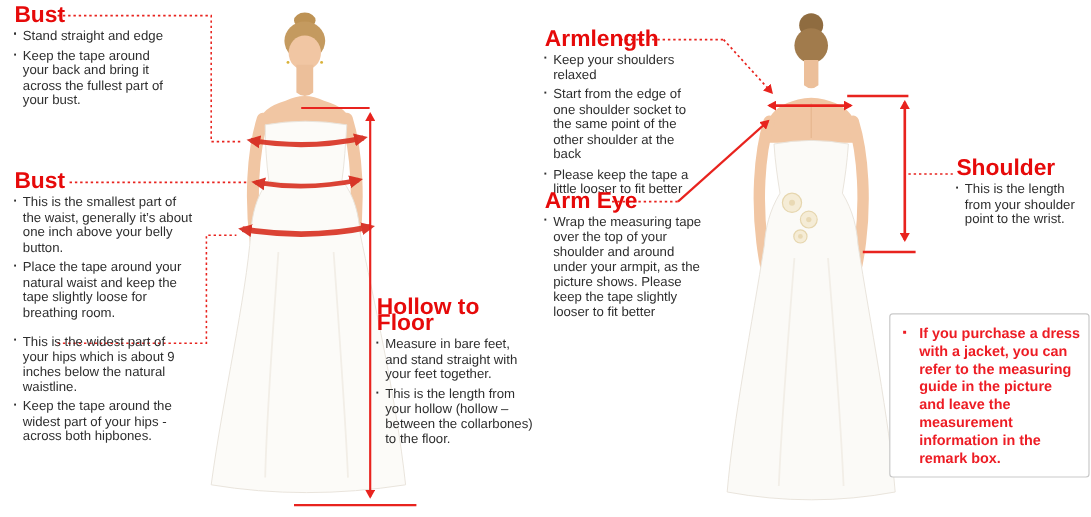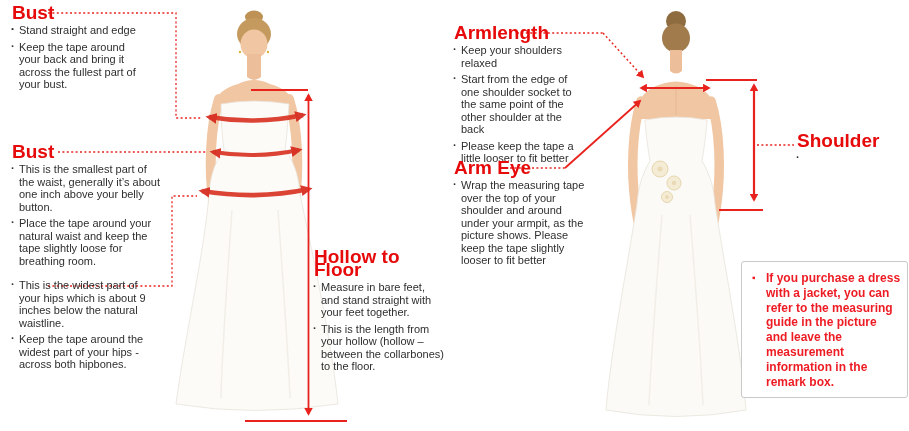--- a/index.html
+++ b/index.html
@@ -147,21 +147,21 @@
   <div class="sec" style="left:452px;top:161px;width:136px">
     <h3>Arm Eye</h3>
     <ul>
       <li><span class="dot">·</span><span>Wrap the measuring tape over the top of your shoulder and around under your armpit, as the picture shows. Please keep the tape slightly looser to fit better</span></li>
     </ul>
   </div>
 
   <div class="sec" style="left:795px;top:134px;width:106px">
     <h3>Shoulder</h3>
     <ul>
-      <li><span class="dot">·</span></li>
+      <li><span class="dot">·</span><span>This is the length from your shoulder point to the wrist.</span></li>
     </ul>
   </div>
 
   <div class="note">
     <span class="nsq">▪</span>
     <div>If you purchase a dress with a jacket, you can refer to the measuring guide in the picture and leave the measurement information in the remark box.</div>
   </div>
 
 </div>
 

